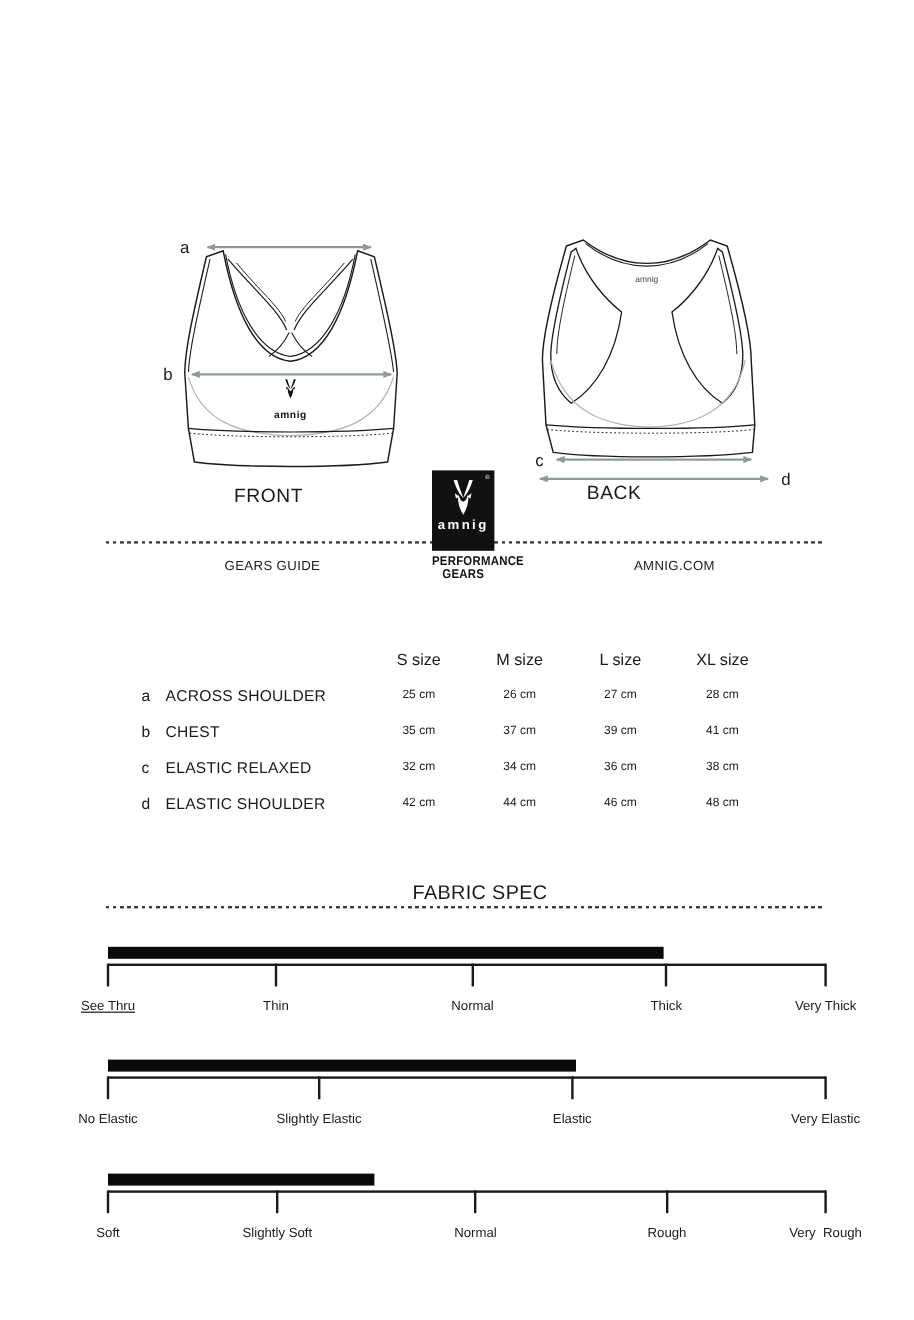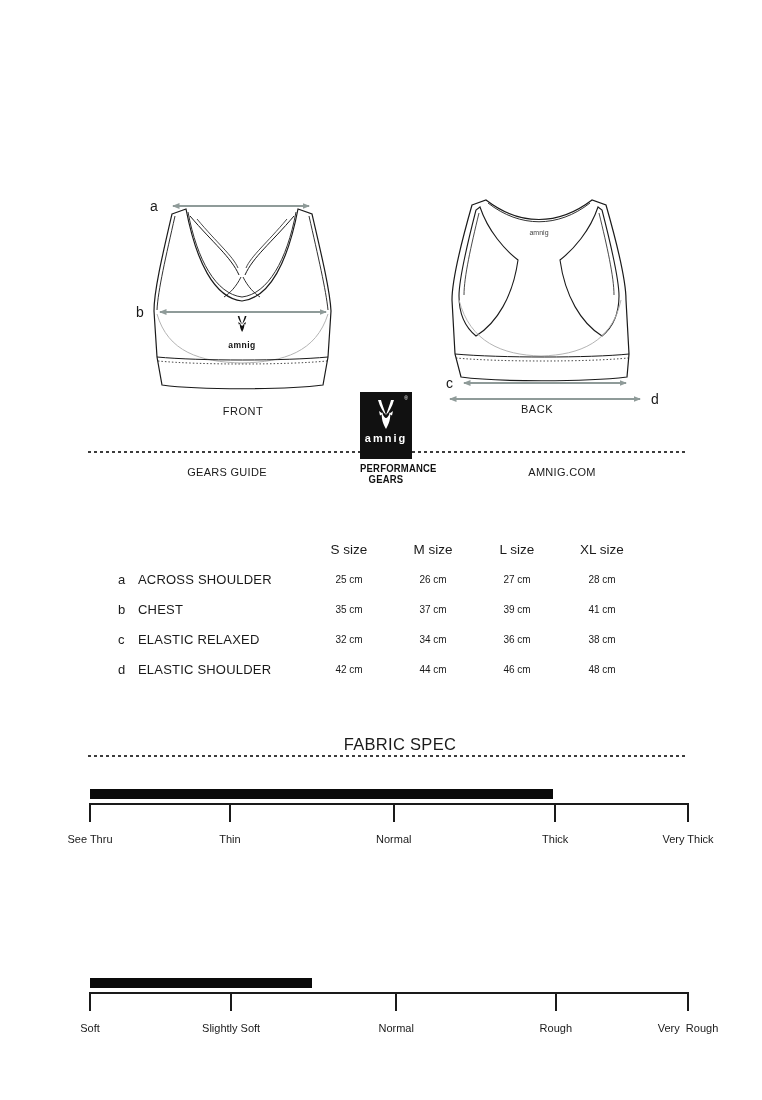--- a/index.html
+++ b/index.html
@@ -4,21 +4,21 @@
 <style>
   html,body{margin:0;padding:0;background:#e8e8e8;}
   .page{
     position:relative;width:762px;height:1100px;background:#ffffff;
     margin:0 auto;overflow:hidden;
     font-family:"Liberation Sans", sans-serif;color:#1a1a1a;
   }
   .abs{position:absolute;}
   
   .measure-letter{font-size:14px;color:#1a1a1a;}
-  .view-label{font-size:11px;letter-spacing:.5px;text-align:center;width:96px;}
+  .view-label{font-size:16px;letter-spacing:.5px;width:96px;}
   
   .brand-box{left:360px;top:392px;width:52px;text-align:center;}
   .brand-rect{position:relative;width:52px;height:67px;background:#111;display:flex;flex-direction:column;align-items:center;justify-content:flex-start;}
   .brand-reg{position:absolute;top:3px;right:4px;color:#fff;font-size:5px;}
   .brand-word{color:#fff;font-size:11px;font-weight:bold;letter-spacing:2px;margin-top:2px;}
   .brand-tagline{margin-top:5px;font-weight:bold;font-size:9.5px;line-height:10px;letter-spacing:.2px;transform:scaleY(1.12);color:#111;}
   
   .dashed{height:2px;background:repeating-linear-gradient(90deg,#3c3c3c 0 3px,transparent 3px 6px);}
   .section-label{font-size:11px;letter-spacing:.3px;text-align:center;width:130px;}
   
@@ -174,27 +174,39 @@
   <div class="abs dashed" style="left:88px;top:755px;width:600px;"></div>
 
   <div class="scale" style="top:789px;">
     <div class="fill-bar" style="width: 77.5%;"></div>
     <div class="axis"></div>
     <div class="tick" style="left: 0%;"></div>
     <div class="tick" style="left: 23.4%;"></div>
     <div class="tick" style="left: 50.8%;"></div>
     <div class="tick" style="left: 77.8%;"></div>
     <div class="tick" style="left: 100%;"></div>
-    <div class="tick-label" style="left: 0%;">See Thru</div>
+    <div class="tick-label" style="left: 0%; text-decoration: underline;">See Thru</div>
     <div class="tick-label" style="left: 23.4%;">Thin</div>
     <div class="tick-label" style="left: 50.8%;">Normal</div>
     <div class="tick-label" style="left: 77.8%;">Thick</div>
     <div class="tick-label" style="left: 100%;">Very Thick</div>
   </div>
 
+  <div class="scale" style="top:883px;">
+    <div class="fill-bar" style="width: 65.2%;"></div>
+    <div class="axis"></div>
+    <div class="tick" style="left: 0%;"></div>
+    <div class="tick" style="left: 29.4%;"></div>
+    <div class="tick" style="left: 64.7%;"></div>
+    <div class="tick" style="left: 100%;"></div>
+    <div class="tick-label" style="left: 0%;">No Elastic</div>
+    <div class="tick-label" style="left: 29.4%;">Slightly Elastic</div>
+    <div class="tick-label" style="left: 64.7%;">Elastic</div>
+    <div class="tick-label" style="left: 100%;">Very Elastic</div>
+  </div>
 
   <div class="scale" style="top:978px;">
     <div class="fill-bar" style="width: 37.1%;"></div>
     <div class="axis"></div>
     <div class="tick" style="left: 0%;"></div>
     <div class="tick" style="left: 23.6%;"></div>
     <div class="tick" style="left: 51.2%;"></div>
     <div class="tick" style="left: 77.9%;"></div>
     <div class="tick" style="left: 100%;"></div>
     <div class="tick-label" style="left: 0%;">Soft</div>

